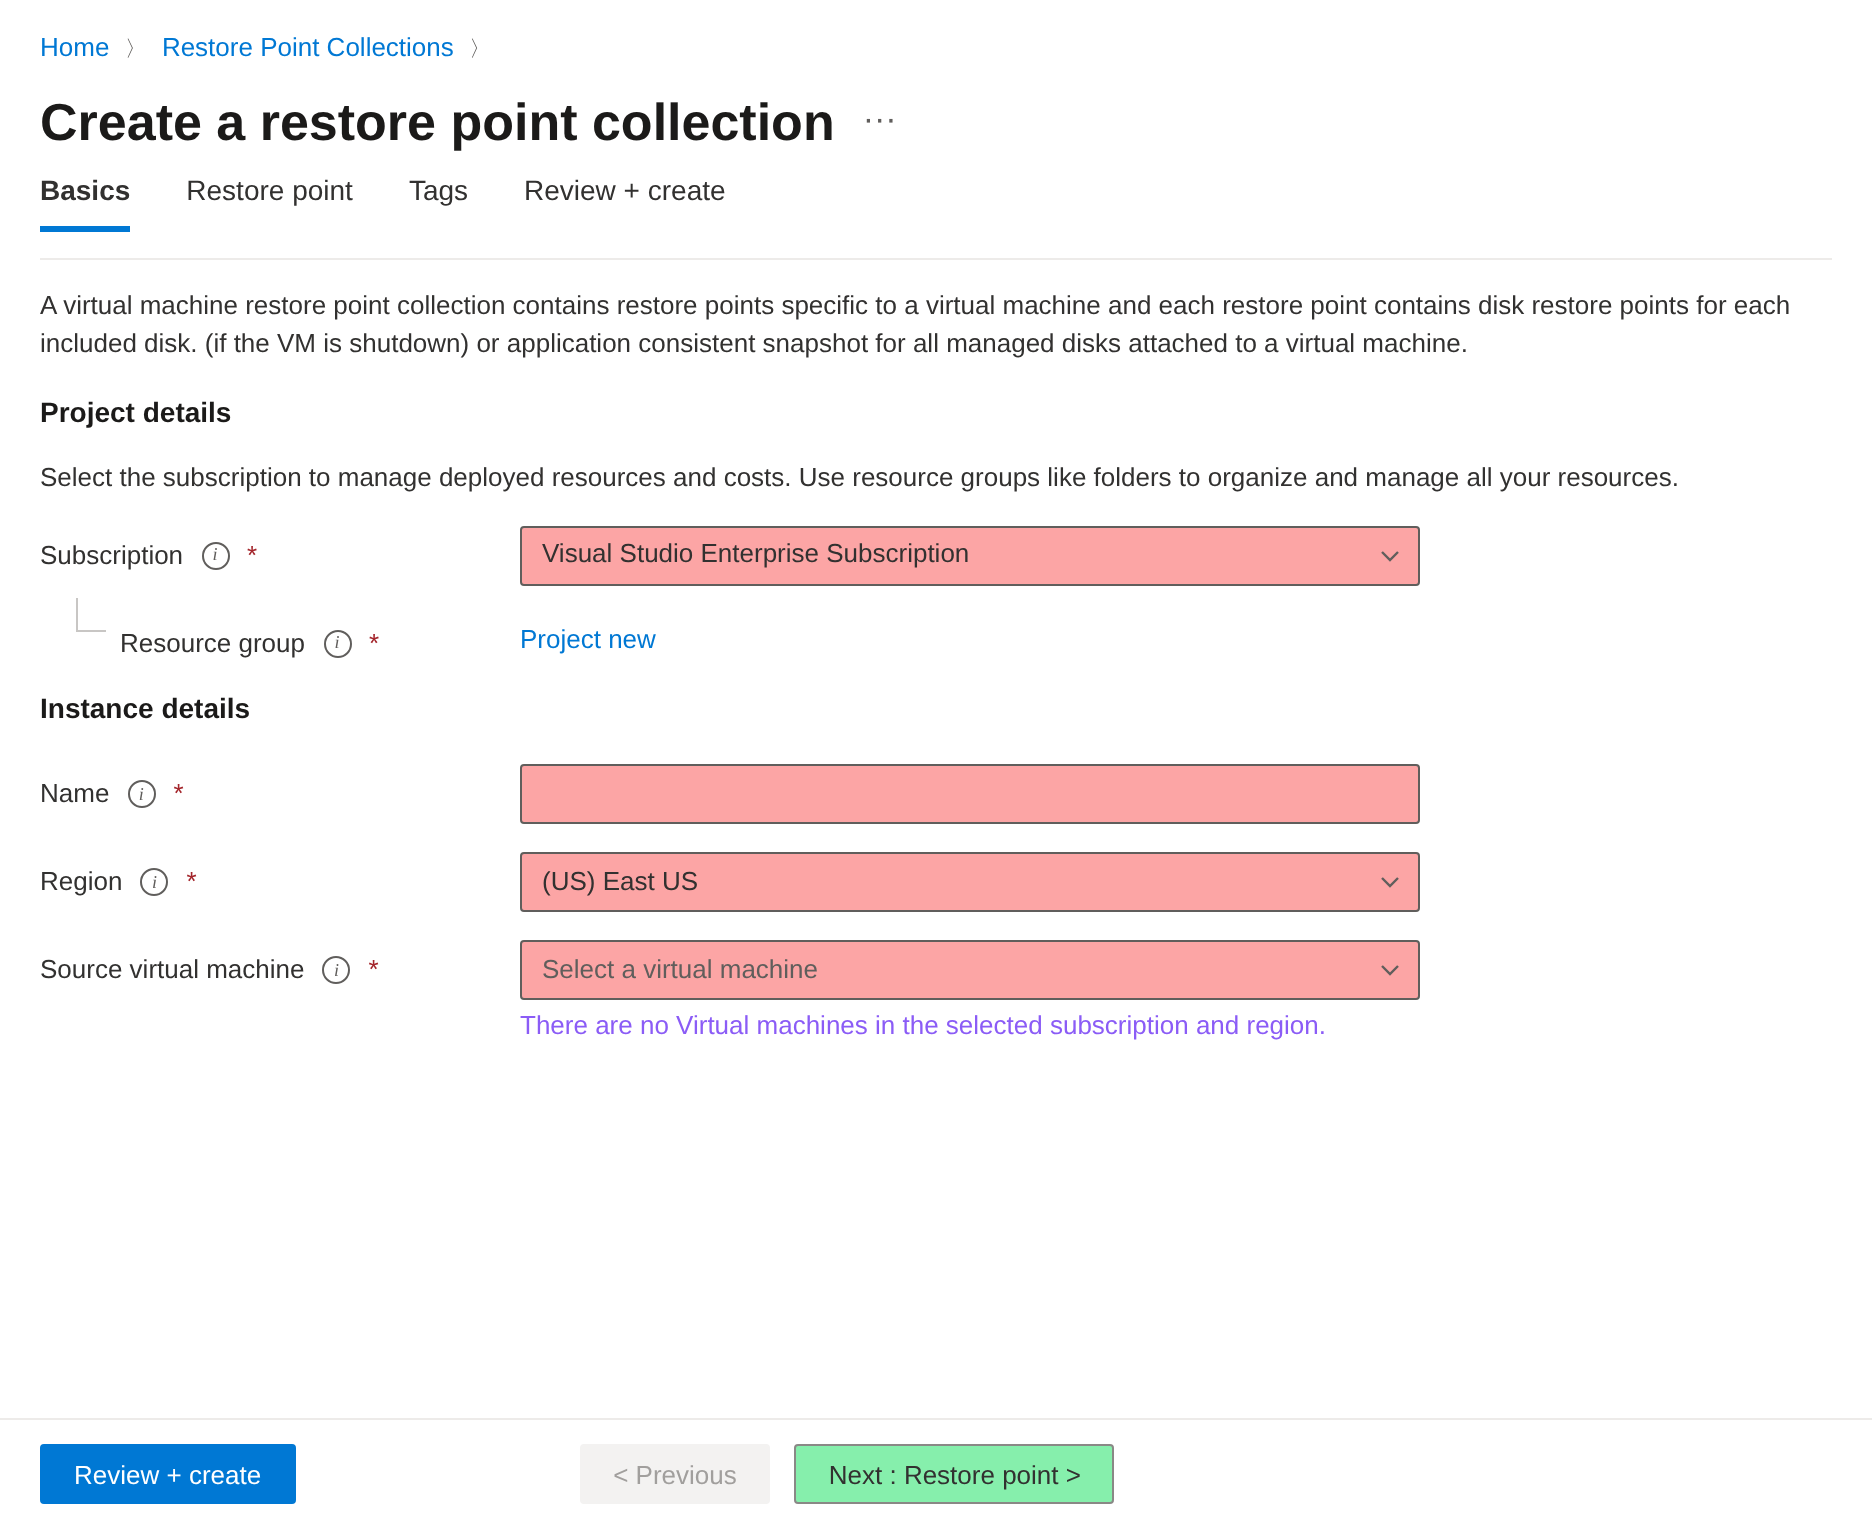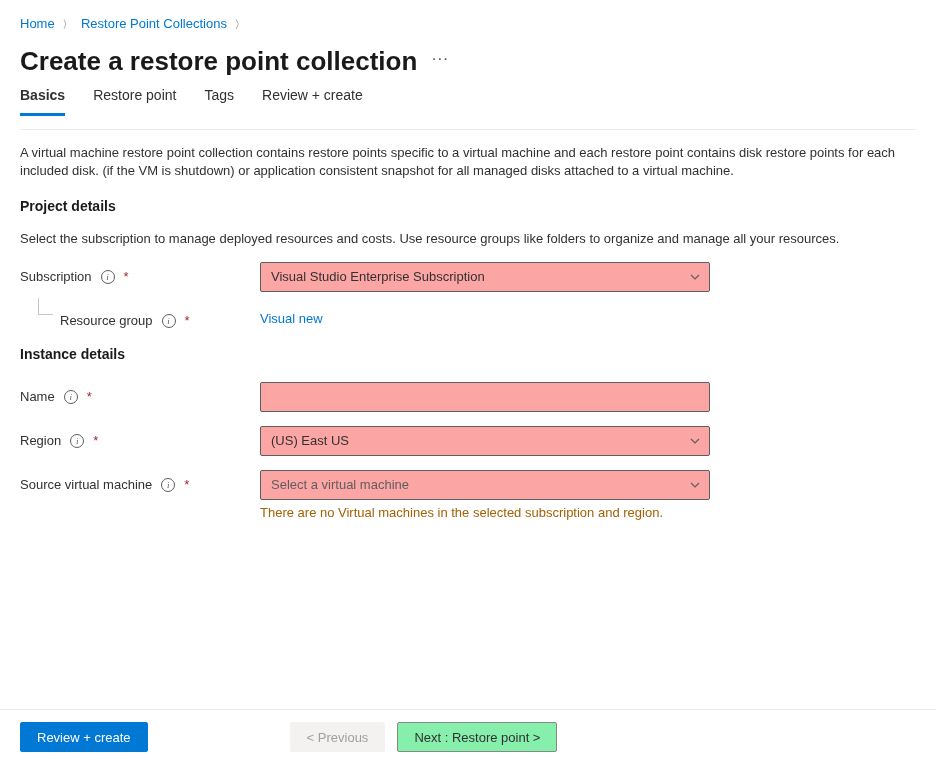--- a/index.html
+++ b/index.html
@@ -163,21 +163,21 @@
     }
     .link {
       color: #0078d4;
       font-size: 13px;
       cursor: pointer;
       text-decoration: none;
       display: inline-block;
       margin-top: 4px;
     }
     .error-text {
-      color: #a16207;
+      color: #8b5cf6;
       font-size: 13px;
       margin-top: 4px;
     }
     .footer {
       position: absolute;
       left: 0;
       right: 0;
       bottom: 0;
       border-top: 1px solid #edebe9;
       padding: 12px 20px;
@@ -262,21 +262,21 @@
   </div>
 </div>
 
 <div class="field-row">
   <div class="label-col indent">
     <span>Resource group</span>
     <span class="info-icon">i</span>
     <span class="req">*</span>
   </div>
   <div class="input-col">
-    <a class="link">Visual new</a>
+    <a class="link">Project new</a>
   </div>
 </div>
 
 <div class="section-heading" style="margin-top:6px">Instance details</div>
 
 <div class="field-row" style="margin-top:18px">
   <div class="label-col">
     <span>Name</span>
     <span class="info-icon">i</span>
     <span class="req">*</span>

